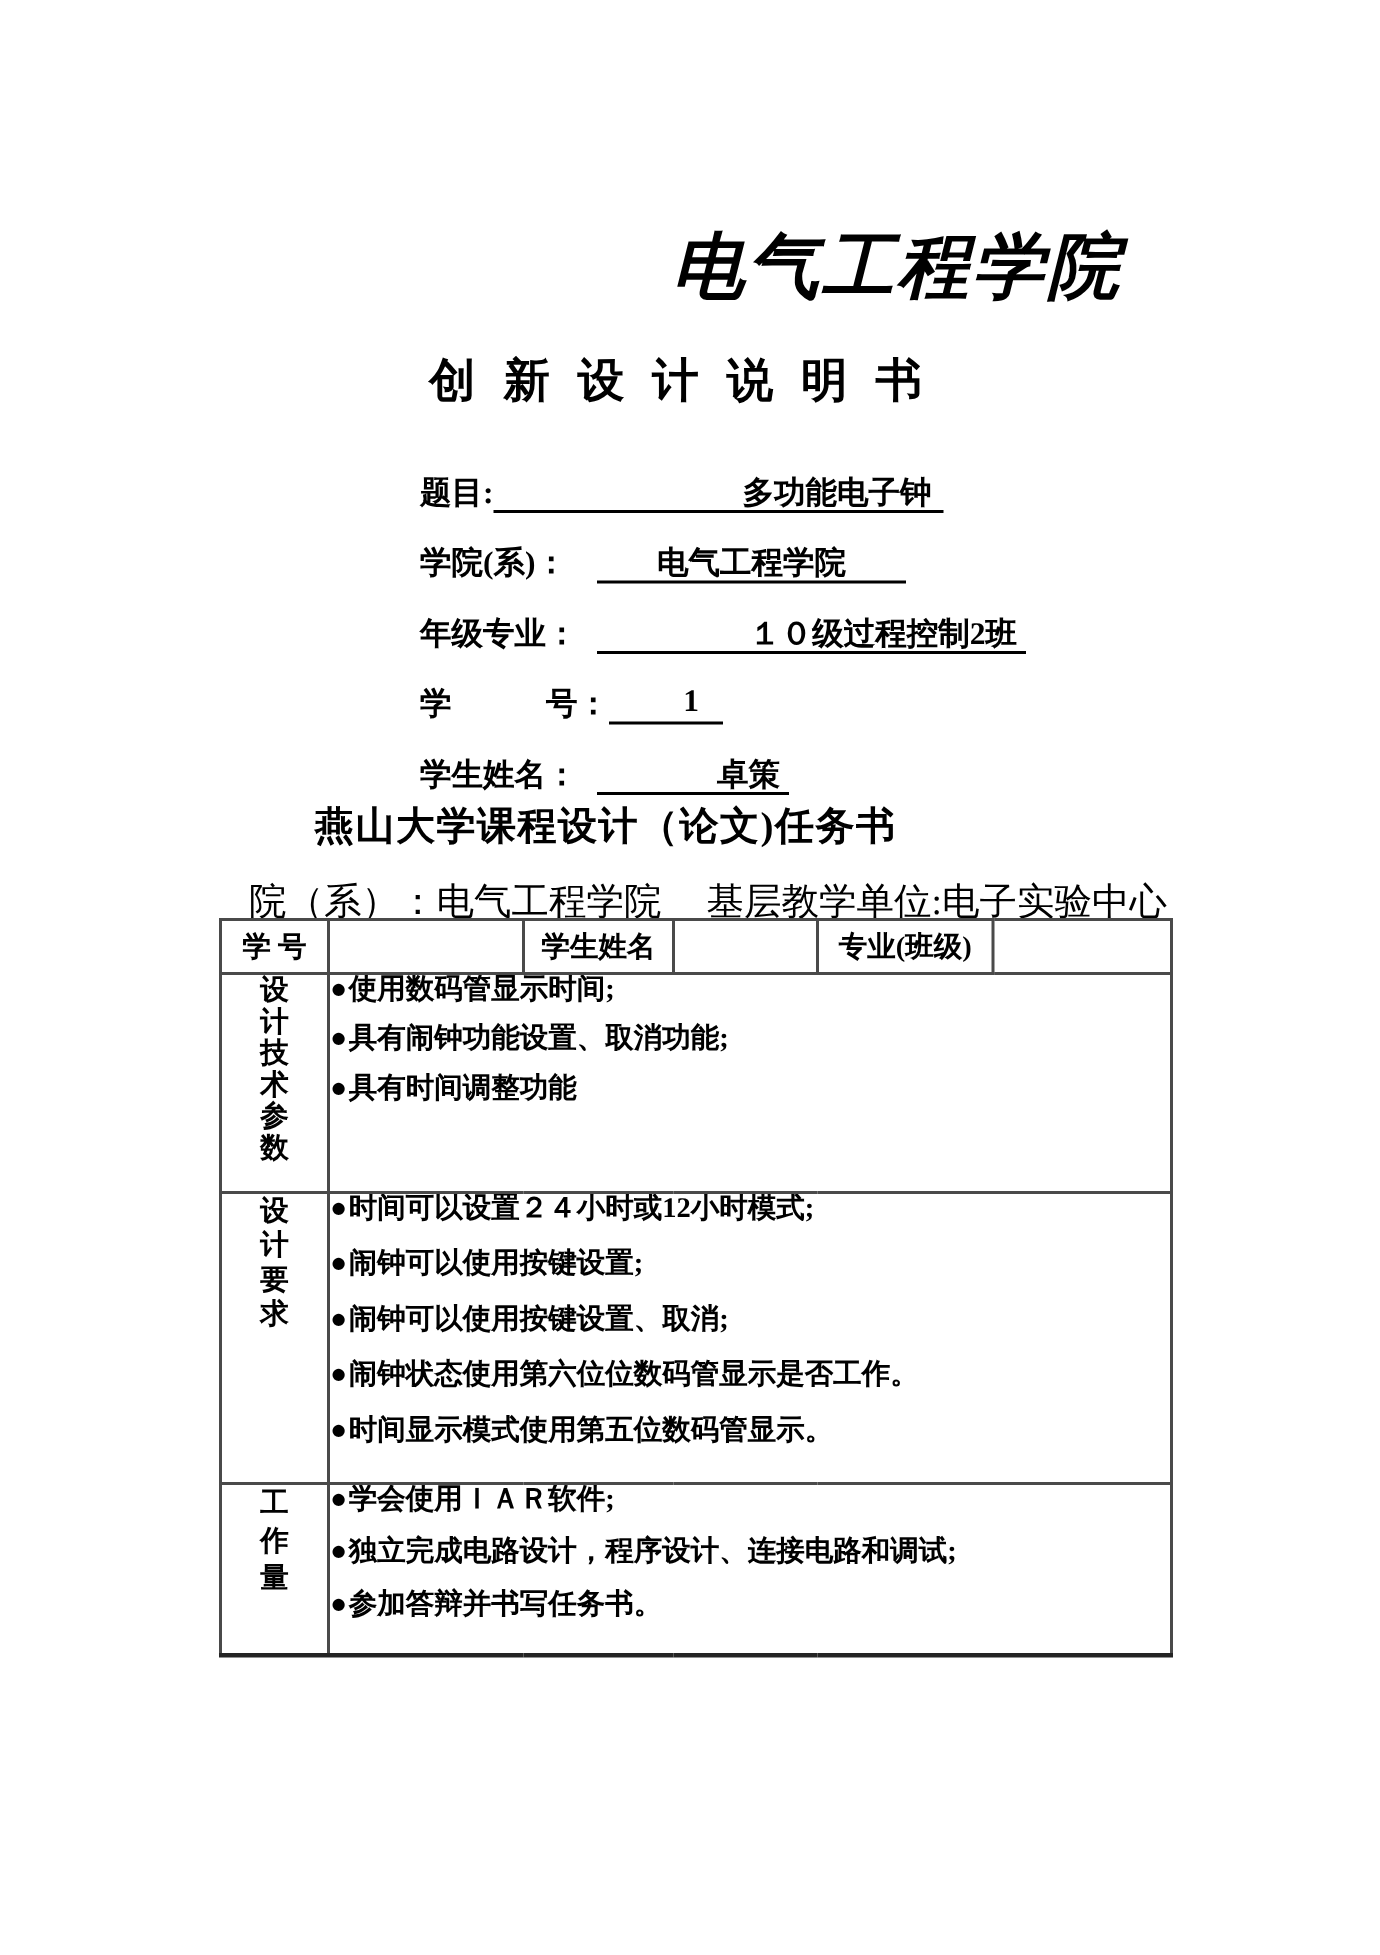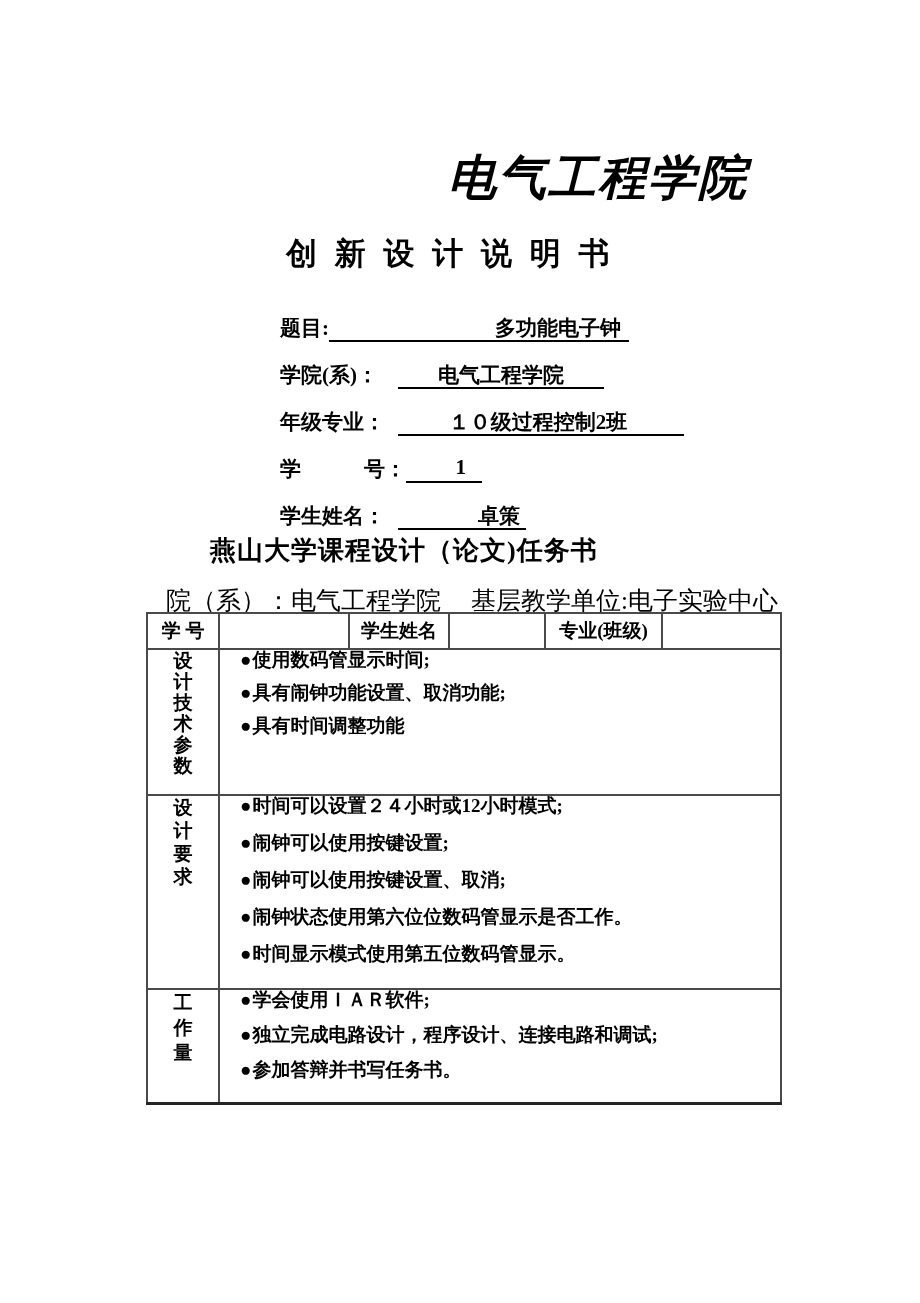--- a/index.html
+++ b/index.html
@@ -4,33 +4,33 @@
 <style>
   html,body{margin:0;padding:0;background:#ffffff;}
   .page{position:relative;width:920px;height:1303px;background:#fff;overflow:hidden;
         font-family:"Liberation Serif","DejaVu Serif",serif;color:#000;border-radius:15px;}
 
   .calligraphy{position:absolute;left:448px;top:146px;
         font-family:"DejaVu Serif",serif;font-style:italic;font-weight:bold;
         font-size:48px;letter-spacing:2px;white-space:pre;}
 
   .doc-title{position:absolute;left:286px;top:233px;
-        font-family:Liberation Serif, serif;
+        font-family:Liberation Sans, sans-serif;
         font-size:31px;font-weight:bold;letter-spacing:5px;white-space:pre;}
 
   .form{position:absolute;left:280px;top:314px;}
   .form-row{display:flex;align-items:flex-end;height:28px;margin-bottom:19px;
         font-size:21px;font-weight:bold;white-space:pre;}
   .form-label{display:inline-block;margin-top:14px;}
   .lbl-wide{min-width:118px;}
   .form-value{display:inline-block;border-bottom:2px solid #000;height:28px;
         box-sizing:border-box;}
   .v1{width:300px;text-align:right;padding-right:8px;}
   .v2{width:206px;text-align:center;}
-  .v3{width:286px;text-align:center;padding-right:6px;}
+  .v3{width:286px;text-align:right;padding-right:6px;}
   .v4{width:76px;text-align:right;padding-right:16px;}
   .v5{width:128px;text-align:right;padding-right:6px;}
 
   .task-title{position:absolute;left:210px;top:533px;font-size:26px;font-weight:bold;
         letter-spacing:1px;}
 
   .dept-line{position:absolute;left:146px;top:584px;width:634px;
         display:flex;justify-content:space-between;font-size:25px;}
   .dept-left{padding-left:20px;}
   .dept-right{padding-right:2px;}
@@ -50,21 +50,21 @@
 
   .vlabel{white-space:pre-line;text-align:center;vertical-align:top;}
   .vl3{padding-top:4px;line-height:21px;}
   .vl4{padding-top:8px;line-height:23px;}
   .vl5{padding-top:14px;line-height:25px;}
 
   .bullets{vertical-align:top;padding-left:10px;padding-right:8px;}
   .b3cell{padding-top:24px;}
   .b4cell{padding-top:11px;}
   .b5cell{padding-top:7px;}
-  .bullet-item{line-height:20px;padding-left:20px;}
+  .bullet-item{line-height:20px;}
   .b3cell .bullet-item{margin-bottom:13px;}
   .b4cell .bullet-item{margin-bottom:17px;}
   .b5cell .bullet-item{margin-bottom:15px;}
   .bullet-glyph{margin-right:1px;}
 </style>
 </head>
 <body>
 
 <div class="page">
 

